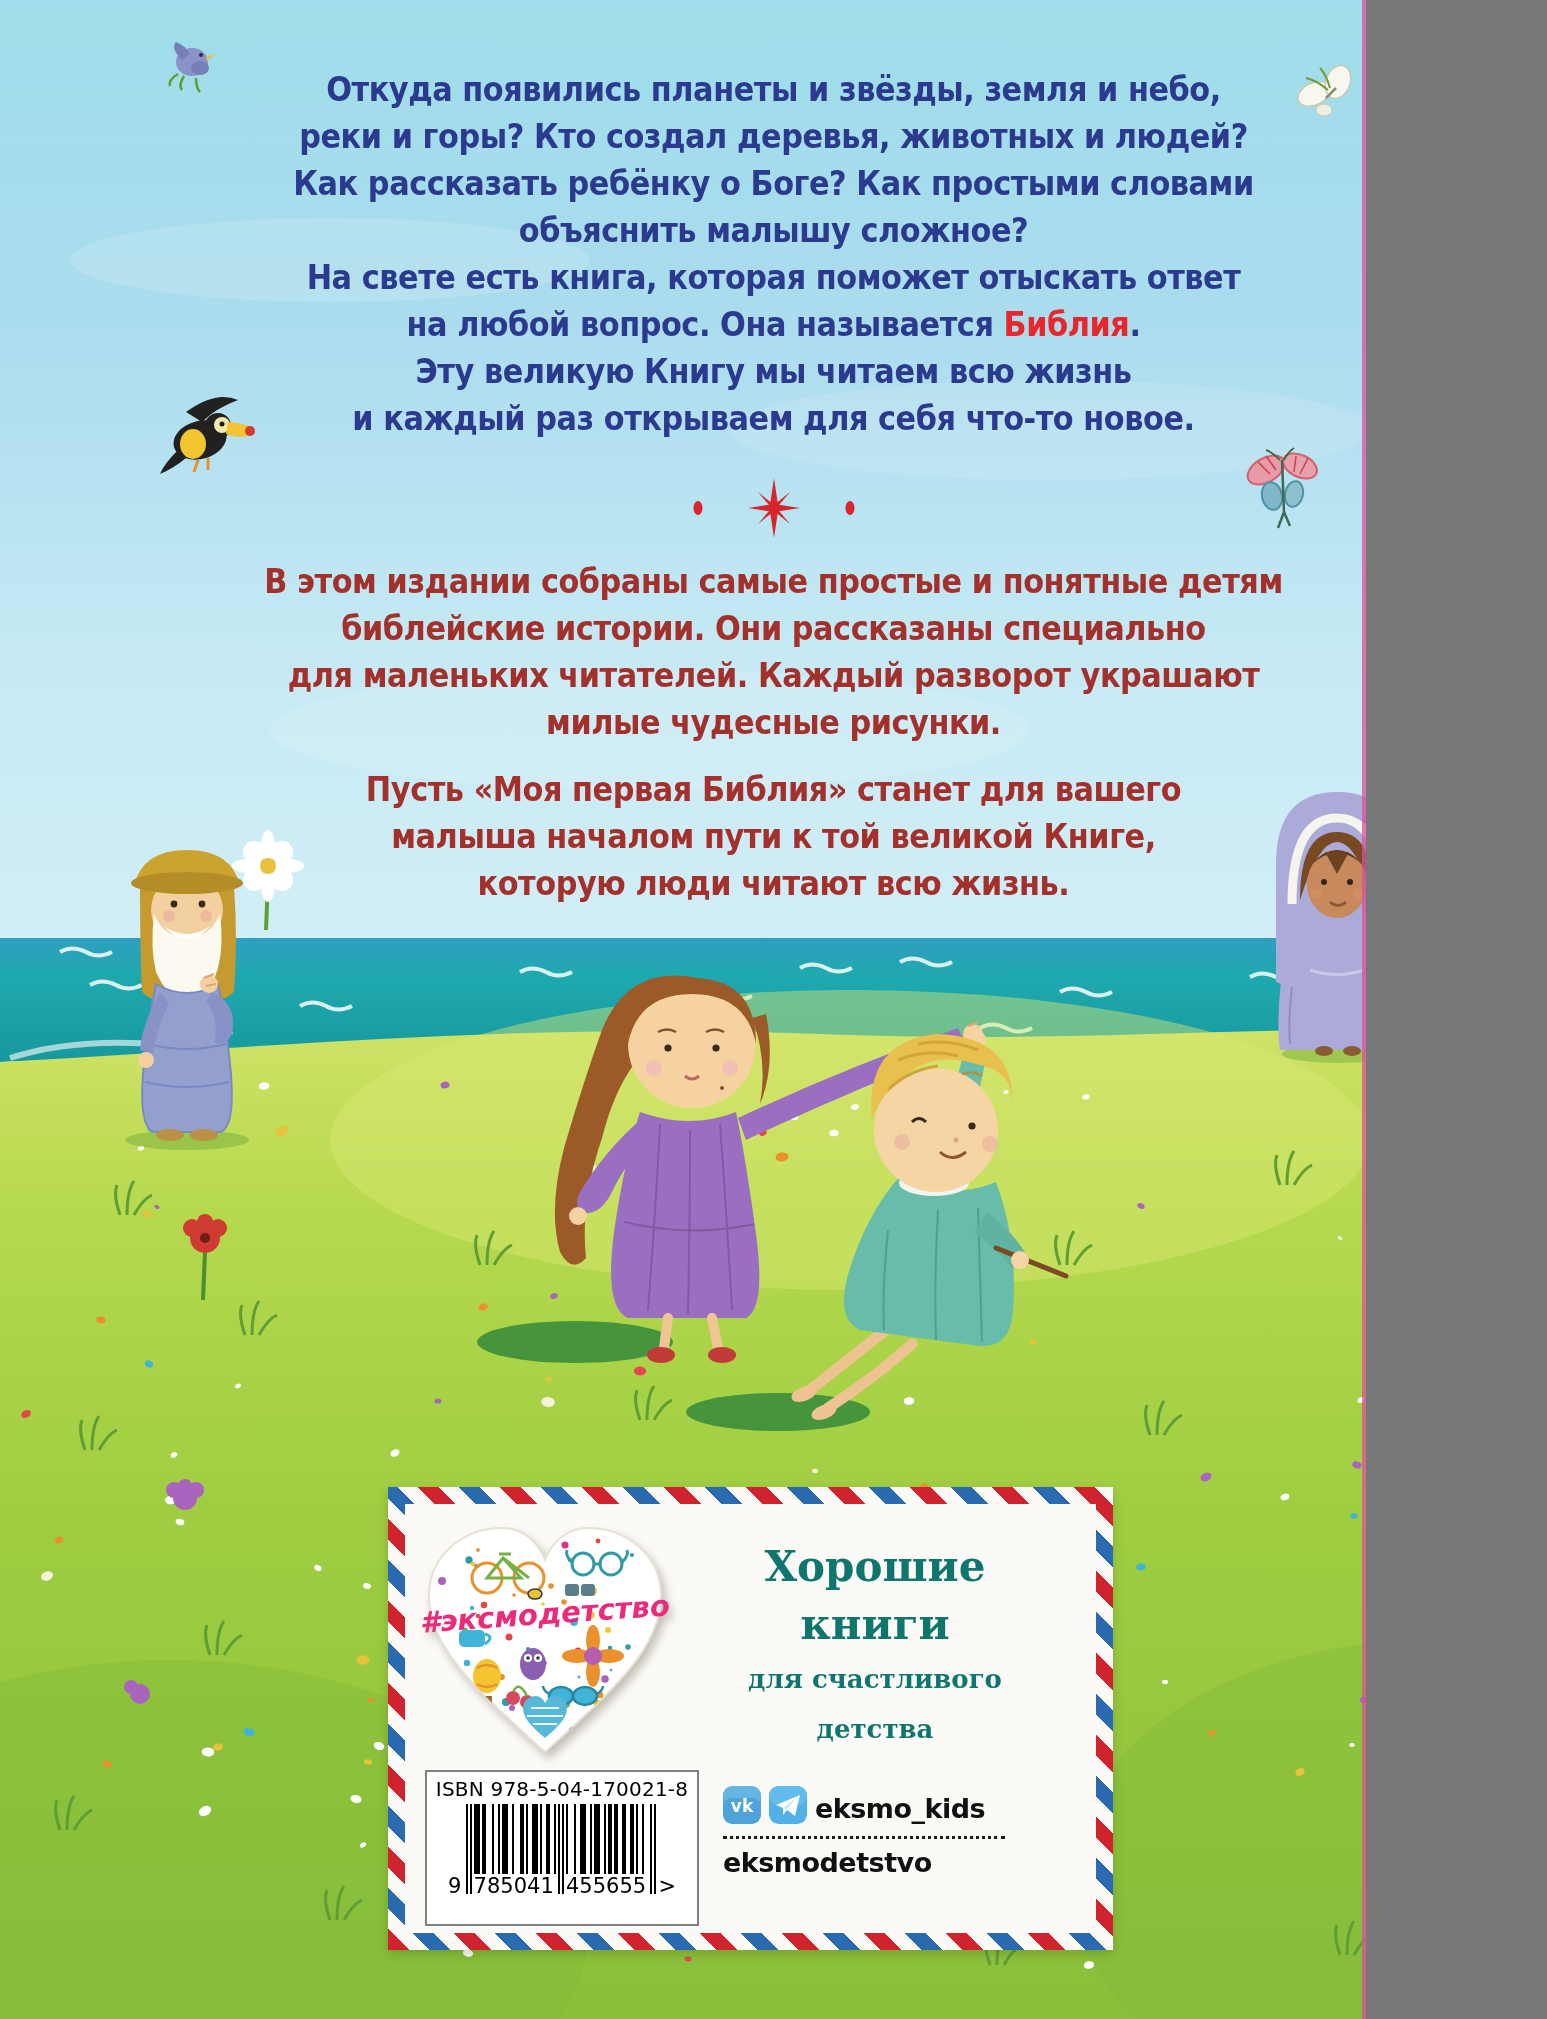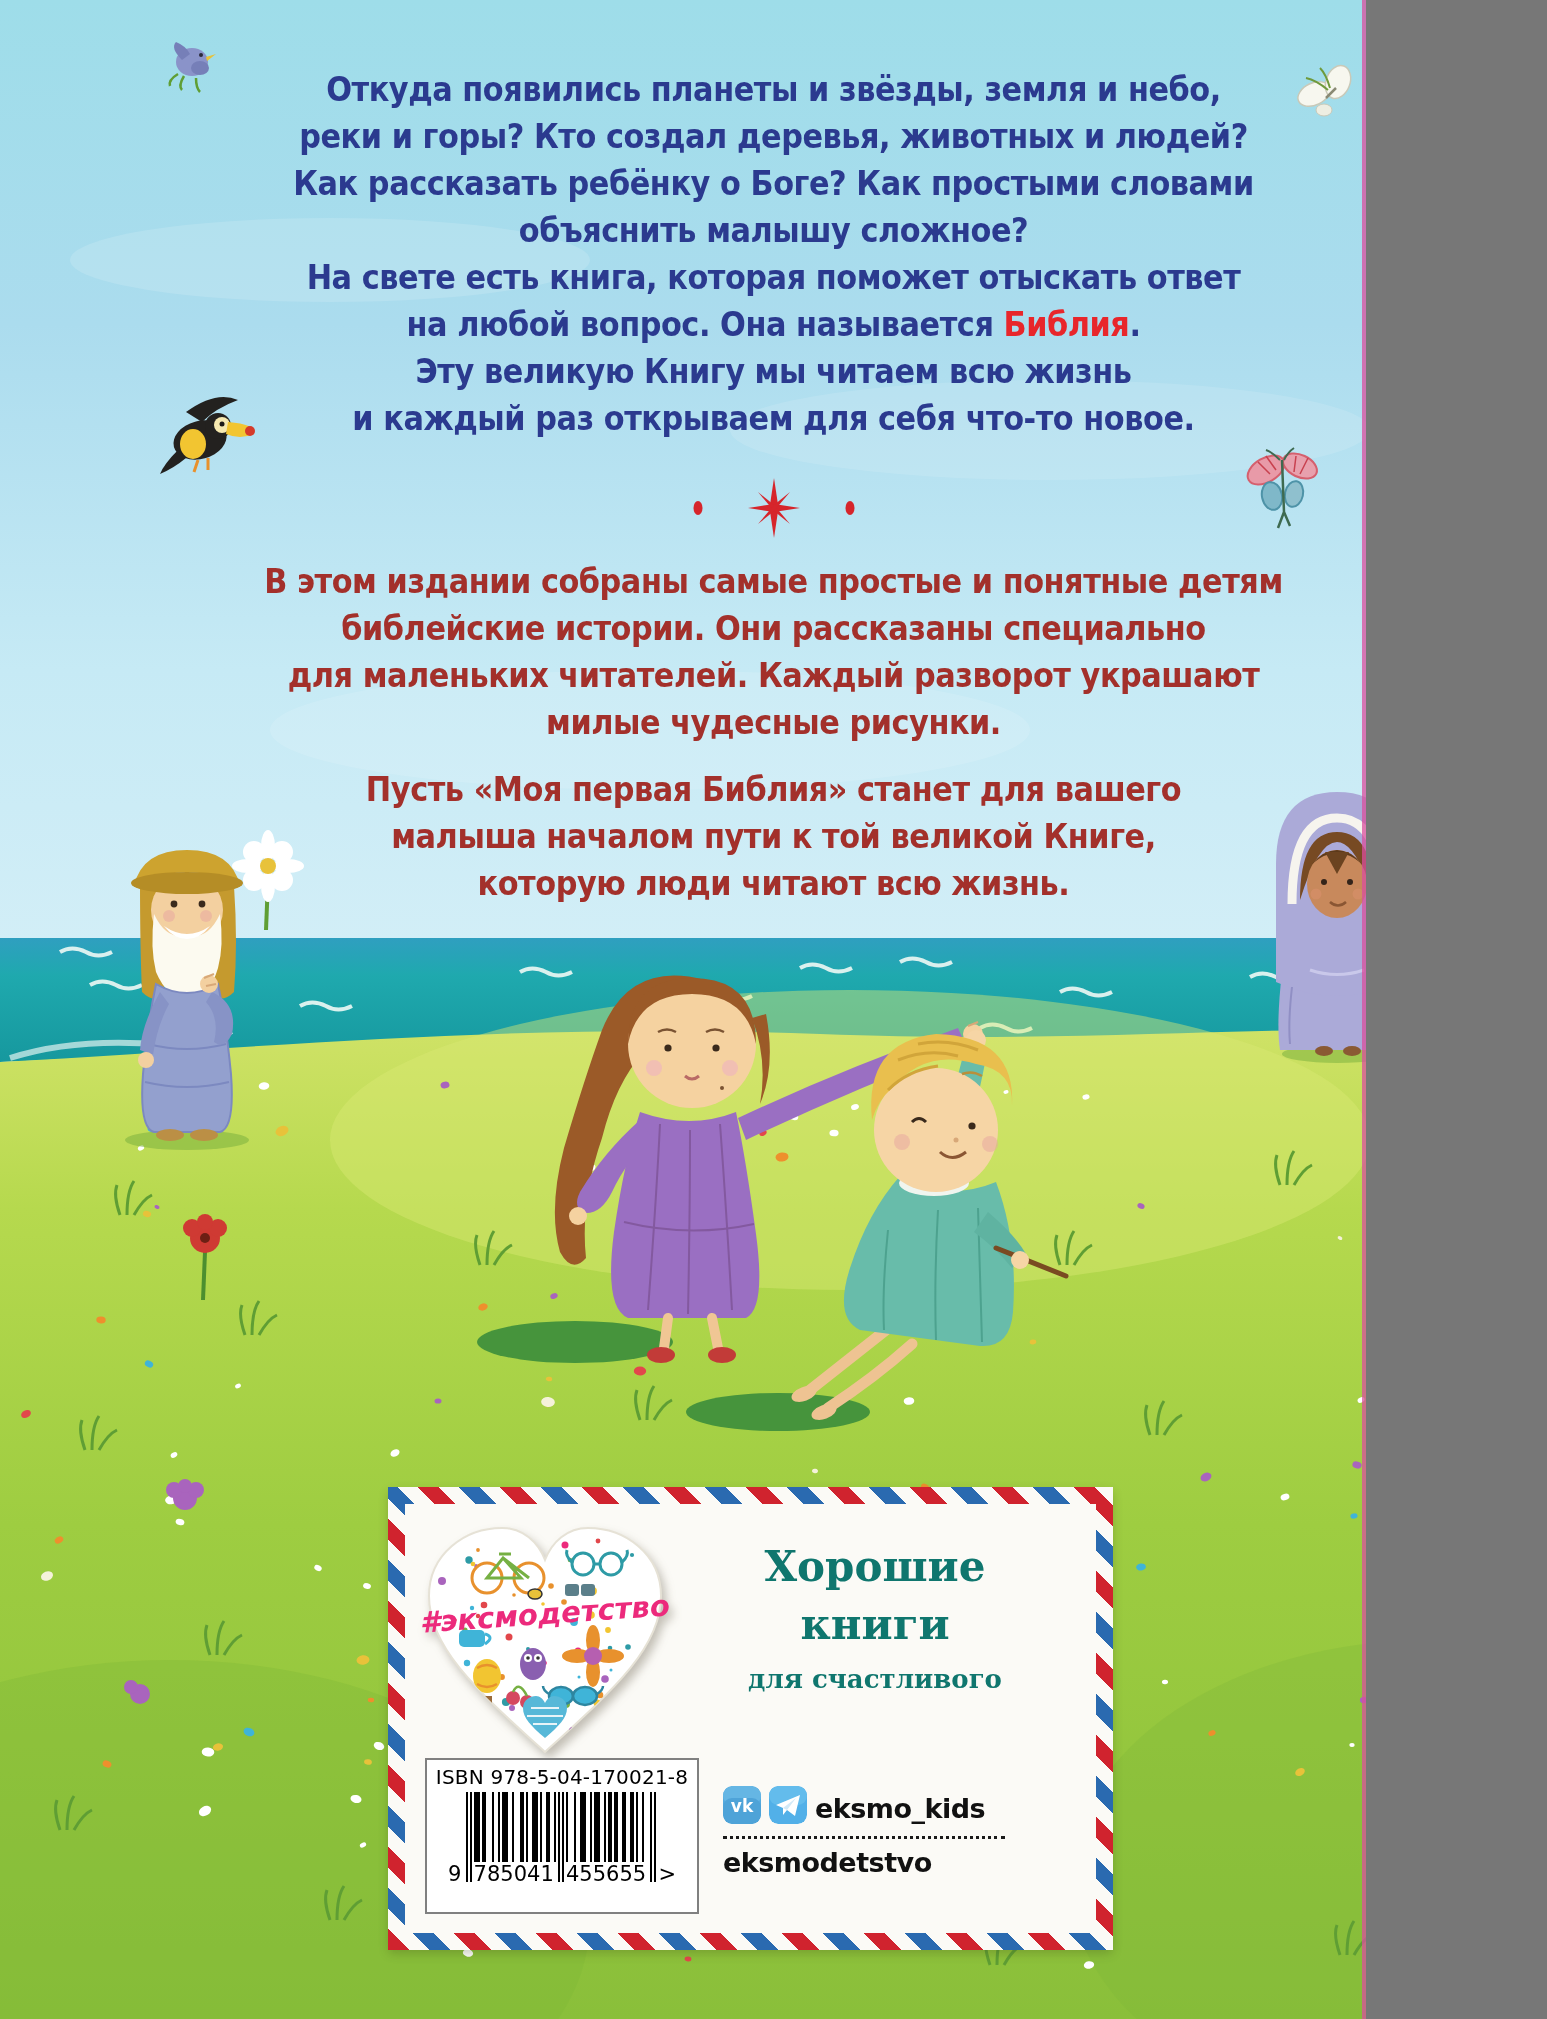--- a/index.html
+++ b/index.html
@@ -30,21 +30,21 @@
   .card-inner{position:relative;width:100%;height:100%;}
   .heart-wrap{position:absolute;left:10px;top:8px;width:260px;height:252px;}
   .heart-svg{filter:drop-shadow(4px 6px 5px rgba(90,80,60,.35));}
   .tagline{
     position:absolute;left:268px;top:34px;width:404px;text-align:center;
     color:#0f766e;font-family:"DejaVu Serif",serif;font-weight:bold;line-height:1.18;
   }
   .tagline .t-big{font-size:42px;line-height:58px;}
   .tagline .t-small{font-size:26px;line-height:50px;}
   .barcode-box{
-    position:absolute;left:20px;top:254px;width:274px;height:156px;
+    position:absolute;left:20px;top:266px;width:274px;height:156px;
     background:#fff;border:2px solid #808080;text-align:center;box-sizing:border-box;
   }
   .isbn{font-size:20px;color:#000;margin-top:5px;letter-spacing:.2px;font-weight:500;}
   .bars{display:block;margin:3px auto 0;}
   .bar-digits{
     display:flex;justify-content:space-between;align-items:flex-end;
     width:232px;margin:-22px auto 0;font-size:21px;color:#000;font-weight:500;
   }
   .bar-digits span{background:#fff;padding:0 2px;}
   .social{position:absolute;left:318px;top:282px;width:300px;}
@@ -576,20 +576,21 @@
             <path d="M116,196 L144,196 M112,204 L148,204 M118,212 L142,212" stroke="#e8f4f8" stroke-width="2"></path>
           </g>
           <text x="130" y="112" text-anchor="middle" transform="rotate(-4 130 104)" font-family="DejaVu Sans, sans-serif" font-size="29" font-weight="bold" font-style="italic" fill="#ec2a7c">#эксмодетство</text>
         </svg>
       </div>
 
       <div class="tagline">
         <div class="t-big">Хорошие</div>
         <div class="t-big">книги</div>
         <div class="t-small">для счастливого</div>
+        <div class="t-small">детства</div>
       </div>
 
       <div class="barcode-box">
         <div class="isbn">ISBN 978-5-04-170021-8</div>
         <svg class="bars" width="220" height="92" viewBox="0 0 220 92">
           <g id="bars-g" fill="#000">
               <rect x="14" y="0" width="2" height="90"></rect>
               <rect x="18" y="0" width="2" height="90"></rect>
               <rect x="22" y="0" width="2" height="78"></rect>
               <rect x="24" y="0" width="2" height="78"></rect>

